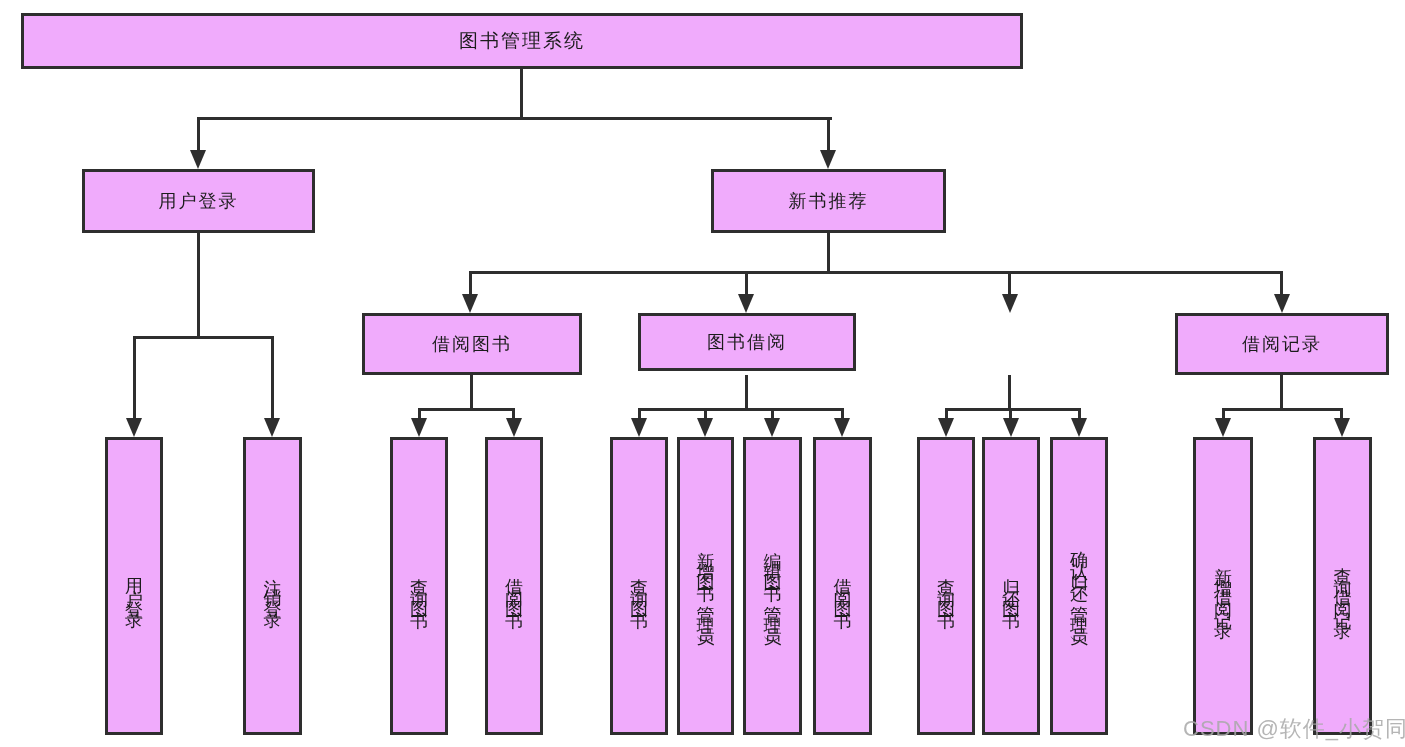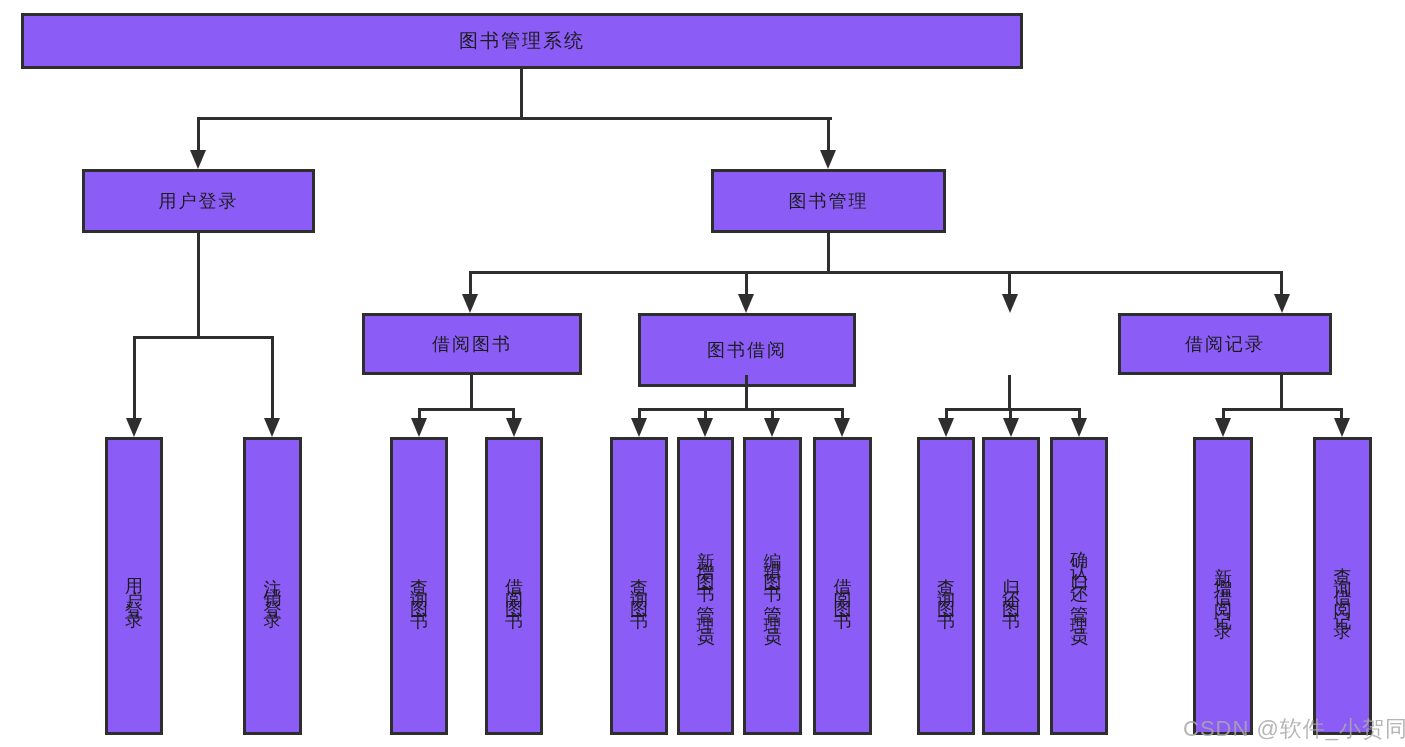--- a/index.html
+++ b/index.html
@@ -3,21 +3,21 @@
 <meta charset="utf-8">
 <style>
   :root{
     --line:#2e2e2e; --text:#1c1c1c; --background:#ffffff; --watermark:#a9a9a9;
   }
   html,body{margin:0;padding:0;background:var(--background);}
   body{font-family:"Liberation Sans","DejaVu Sans",sans-serif;color:var(--text);}
   #canvas{position:relative;width:1405px;height:747px;background:var(--background);overflow:hidden;}
 
   .box{
-    position:absolute;background:#8b5cf6;border:3px solid var(--line);
+    position:absolute;background:#f0abfc;border:3px solid var(--line);
     box-sizing:border-box;display:flex;align-items:center;justify-content:center;
   }
   .hlabel{font-size:18px;letter-spacing:2px;color:var(--text);white-space:nowrap;}
   .root-label{font-size:19px;}
   .vlabel{
     writing-mode:vertical-rl;text-orientation:mixed;
     font-size:18px;letter-spacing:11px;color:var(--text);line-height:1;
     white-space:nowrap;
   }
   .vline{position:absolute;width:3px;background:var(--line);}
@@ -54,41 +54,41 @@
   </div>
 
   <div class="vline" style="left:197px;top:233px;height:106px"></div>
   <div class="hline" style="left:133px;top:336px;width:141px"></div>
   <div class="vline" style="left:133px;top:336px;height:86px"></div>
   <div class="arrow" style="left:126px;top:418px"></div>
   <div class="vline" style="left:271px;top:336px;height:86px"></div>
   <div class="arrow" style="left:264px;top:418px"></div>
 
   <div class="box" style="left:711px;top:169px;width:235px;height:64px">
-    <span class="hlabel">图书管理</span>
+    <span class="hlabel">新书推荐</span>
   </div>
 
   <div class="vline" style="left:827px;top:233px;height:41px"></div>
   <div class="hline" style="left:469px;top:271px;width:814px"></div>
   <div class="vline" style="left:469px;top:271px;height:26px"></div>
   <div class="arrow" style="left:462px;top:294px"></div>
   <div class="vline" style="left:745px;top:271px;height:26px"></div>
   <div class="arrow" style="left:738px;top:294px"></div>
   <div class="vline" style="left:1008px;top:271px;height:26px"></div>
   <div class="arrow" style="left:1002px;top:294px"></div>
   <div class="vline" style="left:1280px;top:271px;height:26px"></div>
   <div class="arrow" style="left:1274px;top:294px"></div>
 
   <div class="box" style="left:362px;top:313px;width:220px;height:62px">
     <span class="hlabel">借阅图书</span>
   </div>
-  <div class="box" style="left:638px;top:313px;width:218px;height:74px">
+  <div class="box" style="left:638px;top:313px;width:218px;height:58px">
     <span class="hlabel">图书借阅</span>
   </div>
-  <div class="box" style="left:1118px;top:313px;width:214px;height:62px">
+  <div class="box" style="left:1175px;top:313px;width:214px;height:62px">
     <span class="hlabel">借阅记录</span>
   </div>
 
   <div class="vline" style="left:470px;top:375px;height:36px"></div>
   <div class="hline" style="left:418px;top:408px;width:97px"></div>
   <div class="vline" style="left:418px;top:408px;height:14px"></div>
   <div class="arrow" style="left:411px;top:418px"></div>
   <div class="vline" style="left:512px;top:408px;height:14px"></div>
   <div class="arrow" style="left:506px;top:418px"></div>
 

